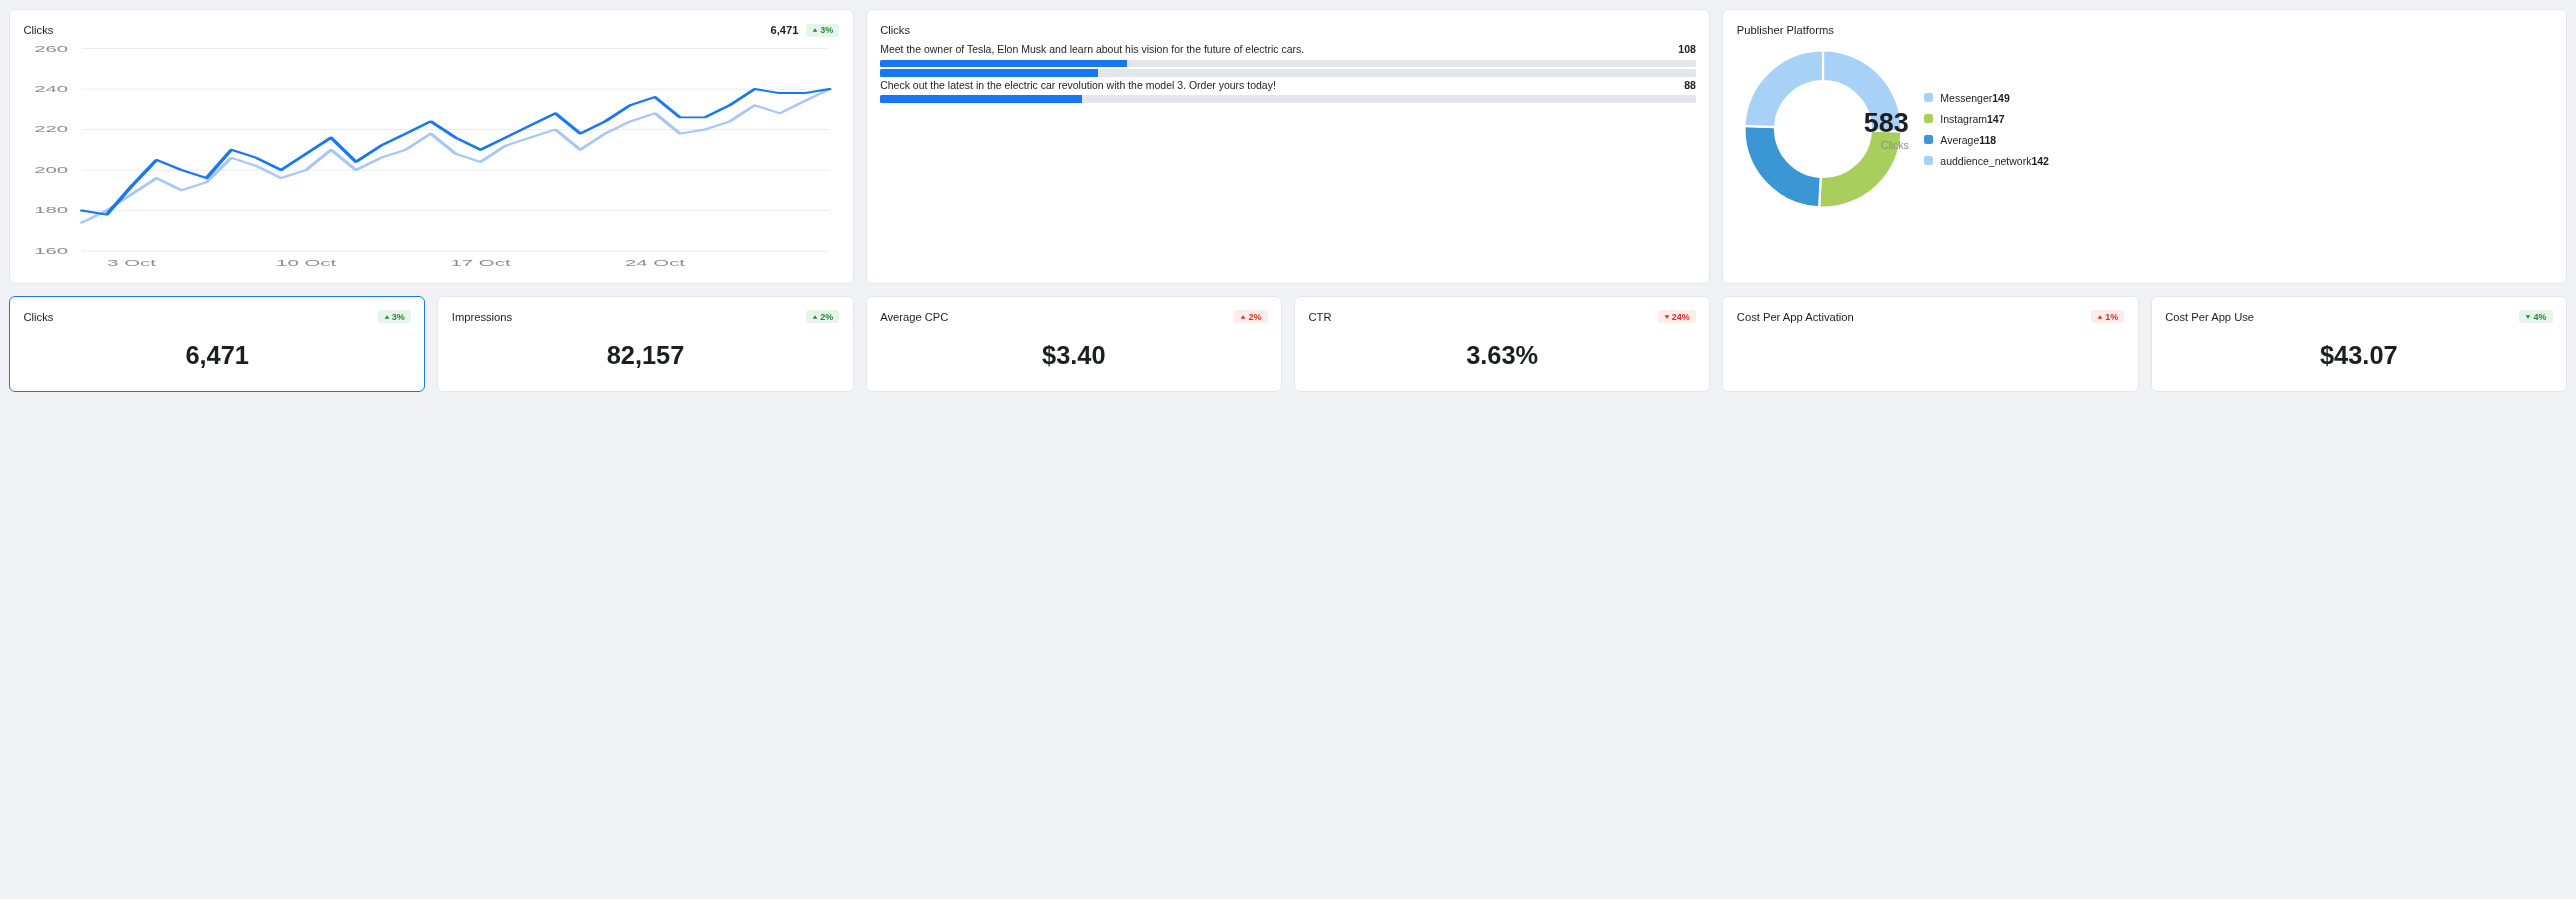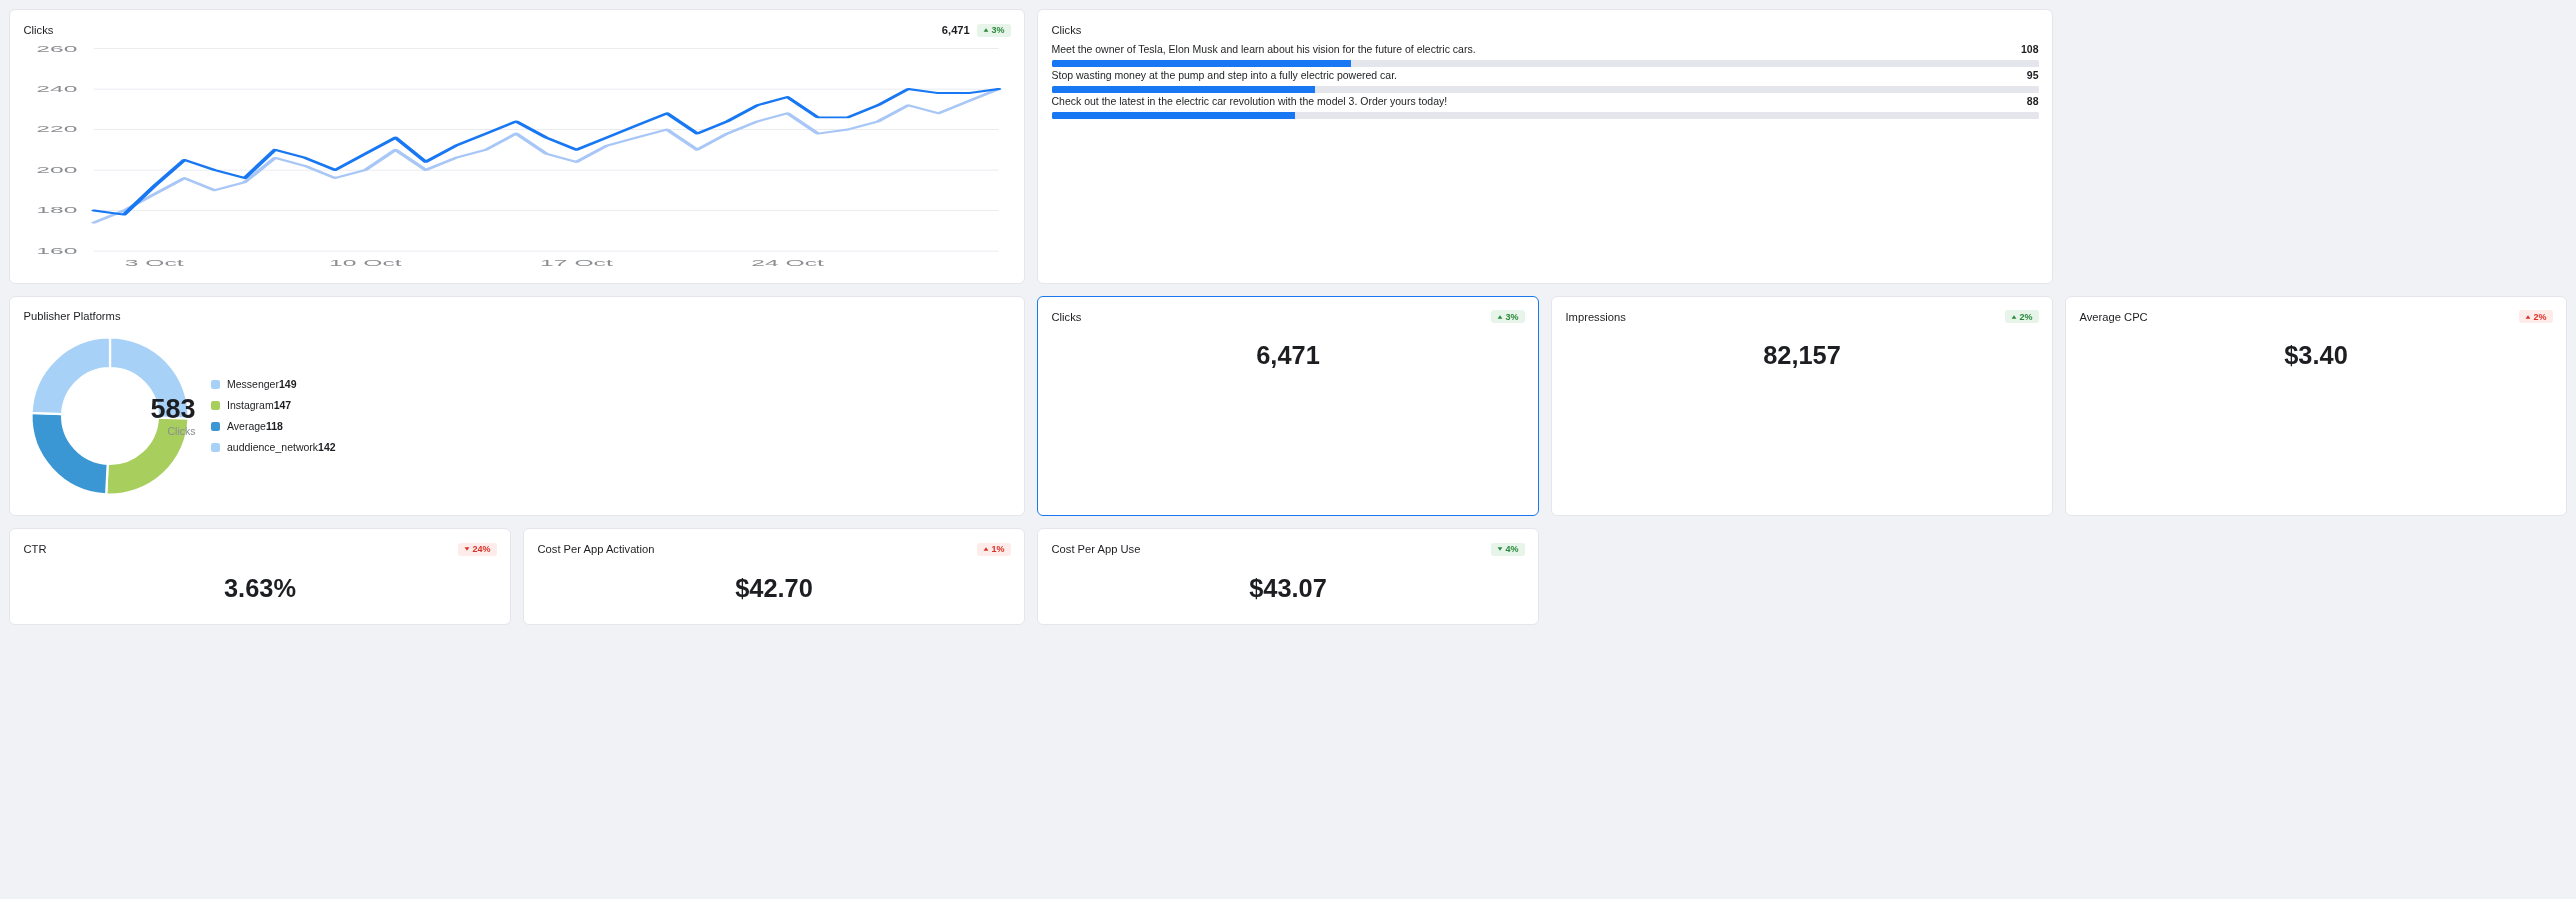--- a/index.html
+++ b/index.html
@@ -4,21 +4,21 @@
 <style>
   * { box-sizing: border-box; margin: 0; padding: 0; }
   body {
     font-family: -apple-system, BlinkMacSystemFont, "Segoe UI", Helvetica, Arial, sans-serif;
     background: #f0f2f5;
     padding: 9px;
     color: #1c1e21;
   }
   .grid {
     display: grid;
-    grid-template-columns: repeat(5, 1fr);
+    grid-template-columns: repeat(6, 1fr);
     gap: 12px;
   }
   .card {
     background: #fff;
     border-radius: 6px;
     border: 0.7px solid #e4e6eb;
     padding: 13.5px;
   }
   .card.selected {
     border: 1.5px solid #1877f2;
@@ -129,24 +129,20 @@
         <div class="bar-item">
       <div class="bar-row">
         <span>Meet the owner of Tesla, Elon Musk and learn about his vision for the future of electric cars.</span>
         <span class="val">108</span>
       </div>
       <div class="bar-track">
         <div class="bar-fill" style="width:30.303030303030305%"></div>
       </div>
     </div>
         <div class="bar-item">
-      <div class="bar-row">
-        <span>Stop wasting money at the pump and step into a fully electric powered car.</span>
-        <span class="val">95</span>
-      </div>
       <div class="bar-track">
         <div class="bar-fill" style="width:26.65544332210999%"></div>
       </div>
     </div>
         <div class="bar-item">
       <div class="bar-row">
         <span>Check out the latest in the electric car revolution with the model 3. Order yours today!</span>
         <span class="val">88</span>
       </div>
       <div class="bar-track">
@@ -257,21 +253,20 @@
     <div class="card stat-card">
       <div class="card-header">
         <span class="card-title">Cost Per App Activation</span>
         <span class="badge down">
           <span><svg viewBox="0 0 10 10">
               <path d="M5 2 L9 8 L1 8 Z" fill="currentColor"></path>
             </svg></span>
           <span>1%</span>
         </span>
       </div>
-      <div class="stat-value">$42.70</div>
     </div>
     <div class="card stat-card">
       <div class="card-header">
         <span class="card-title">Cost Per App Use</span>
         <span class="badge up">
           <span><svg viewBox="0 0 10 10">
               <path d="M5 8 L9 2 L1 2 Z" fill="currentColor"></path>
             </svg></span>
           <span>4%</span>
         </span>

